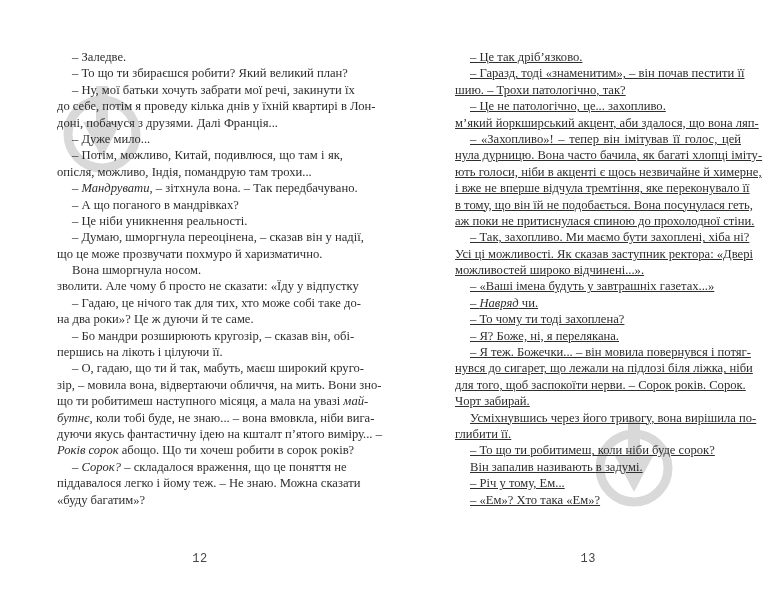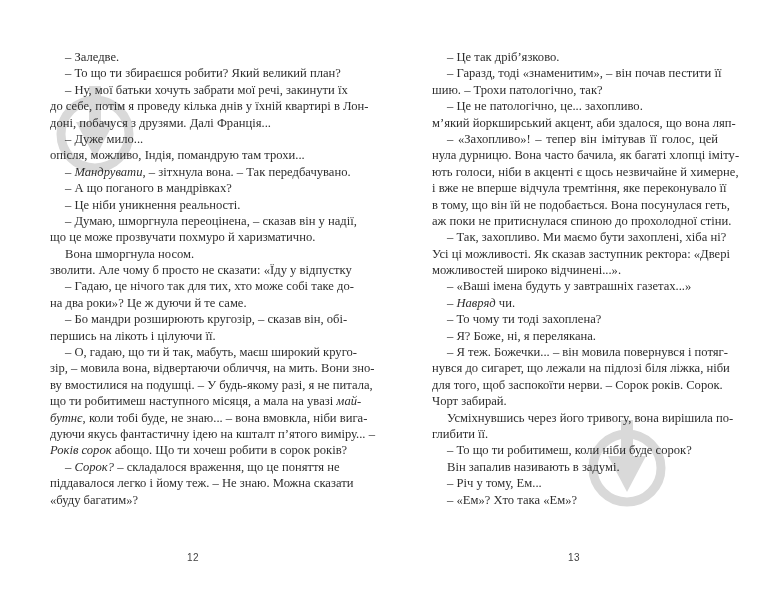--- a/index.html
+++ b/index.html
@@ -1,38 +1,38 @@
 <!DOCTYPE html>
 <html><head>
 <meta charset="utf-8">
 <style>
   html, body { margin: 0; padding: 0; background: #ffffff; }
   body { width: 768px; height: 591px; position: relative; overflow: hidden; }
-  .page { position: absolute; top: 0; width: 384px; height: 591px; }
+  .page { position: absolute; top: 0; width: 384px; height: 591px; margin-left: 7px; }
   .page.left { left: 0; }
   .page.right { left: 384px; }
   .text-block {
     position: absolute; top: 49px;
     font-family: "Liberation Serif", "DejaVu Serif", serif;
     font-size: 12.6px; line-height: 16.4px; color: #2e2e2e;
     text-align: justify;
   }
   .left .text-block { left: 50px; width: 286px; }
-  .right .text-block { left: 48px; width: 286px; }
+  .right .text-block { left: 64px; width: 286px; text-decoration: underline; }
   .line { display: block; height: 16.4px; white-space: nowrap; text-align-last: justify; }
   .line.indent { padding-left: 15px; }
   .line.last { text-align-last: left; }
   .line i { font-style: italic; }
   .page-number {
     position: absolute; top: 552px; width: 30px; text-align: center;
-    font-family: Liberation Sans, sans-serif;
-    font-size: 10px; color: #444; letter-spacing: 0.5px;
+    font-family: Liberation Mono, monospace;
+    font-size: 12px; color: #444; letter-spacing: 0.5px;
   }
   .left .page-number { left: 178px; }
-  .right .page-number { left: 175px; }
+  .right .page-number { left: 175px; text-align: right; }
   .watermark { position: absolute; width: 78px; height: 92px; pointer-events: none; }
   .left .watermark { left: 56px; top: 84px; }
   .right .watermark { left: 204px; top: 418px; }
 </style>
 </head>
 <body>
 
 <div class="page left">
   <div class="watermark">
     <svg width="78" height="92" viewBox="0 0 78 92">
@@ -41,35 +41,35 @@
       <polygon points="20,38 58,38 39,74" fill="#d9d9d9"></polygon>
     </svg>
   </div>
   <div class="text-block" id="left-text">
       <span class="line indent last">– Заледве.</span>
       <span class="line indent last">– То що ти збираєшся робити? Який великий план?</span>
       <span class="line indent">– Ну, мої батьки хочуть забрати мої речі, закинути їх</span>
       <span class="line">до себе, потім я проведу кілька днів у їхній квартирі в Лон-</span>
       <span class="line last">доні, побачуся з друзями. Далі Франція...</span>
       <span class="line indent last">– Дуже мило...</span>
+      <span class="line indent">– Потім, можливо, Китай, подивлюся, що там і як,</span>
       <span class="line last">опісля, можливо, Індія, помандрую там трохи...</span>
       <span class="line indent last">– <i>Мандрувати</i>, – зітхнула вона. – Так передбачувано.</span>
       <span class="line indent last">– А що поганого в мандрівках?</span>
       <span class="line indent last">– Це ніби уникнення реальності.</span>
       <span class="line indent">– Думаю, шморгнула переоцінена, – сказав він у надії,</span>
       <span class="line last">що це може прозвучати похмуро й харизматично.</span>
       <span class="line indent last">Вона шморгнула носом.</span>
       <span class="line">зволити. Але чому б просто не сказати: «Їду у відпустку</span>
       <span class="line indent">– Гадаю, це нічого так для тих, хто може собі таке до-</span>
       <span class="line last">на два роки»? Це ж дуючи й те саме.</span>
       <span class="line indent">– Бо мандри розширюють кругозір, – сказав він, обі-</span>
       <span class="line last">першись на лікоть і цілуючи її.</span>
       <span class="line indent">– О, гадаю, що ти й так, мабуть, маєш широкий круго-</span>
       <span class="line">зір, – мовила вона, відвертаючи обличчя, на мить. Вони зно-</span>
-      <span class="line">ву вмостилися на подушці. – У будь-якому разі, я не питала,</span>
       <span class="line">що ти робитимеш наступного місяця, а мала на увазі <i>май-</i></span>
       <span class="line"><i>бутнє</i>, коли тобі буде, не знаю... – вона вмовкла, ніби вига-</span>
       <span class="line">дуючи якусь фантастичну ідею на кшталт п’ятого виміру... –</span>
       <span class="line last"><i>Років сорок</i> абощо. Що ти хочеш робити в сорок років?</span>
       <span class="line indent">– <i>Сорок?</i> – складалося враження, що це поняття не</span>
       <span class="line">піддавалося легко і йому теж. – Не знаю. Можна сказати</span>
       <span class="line last">«буду багатим»?</span>
     </div>
   <div class="page-number">12</div>
 </div>

